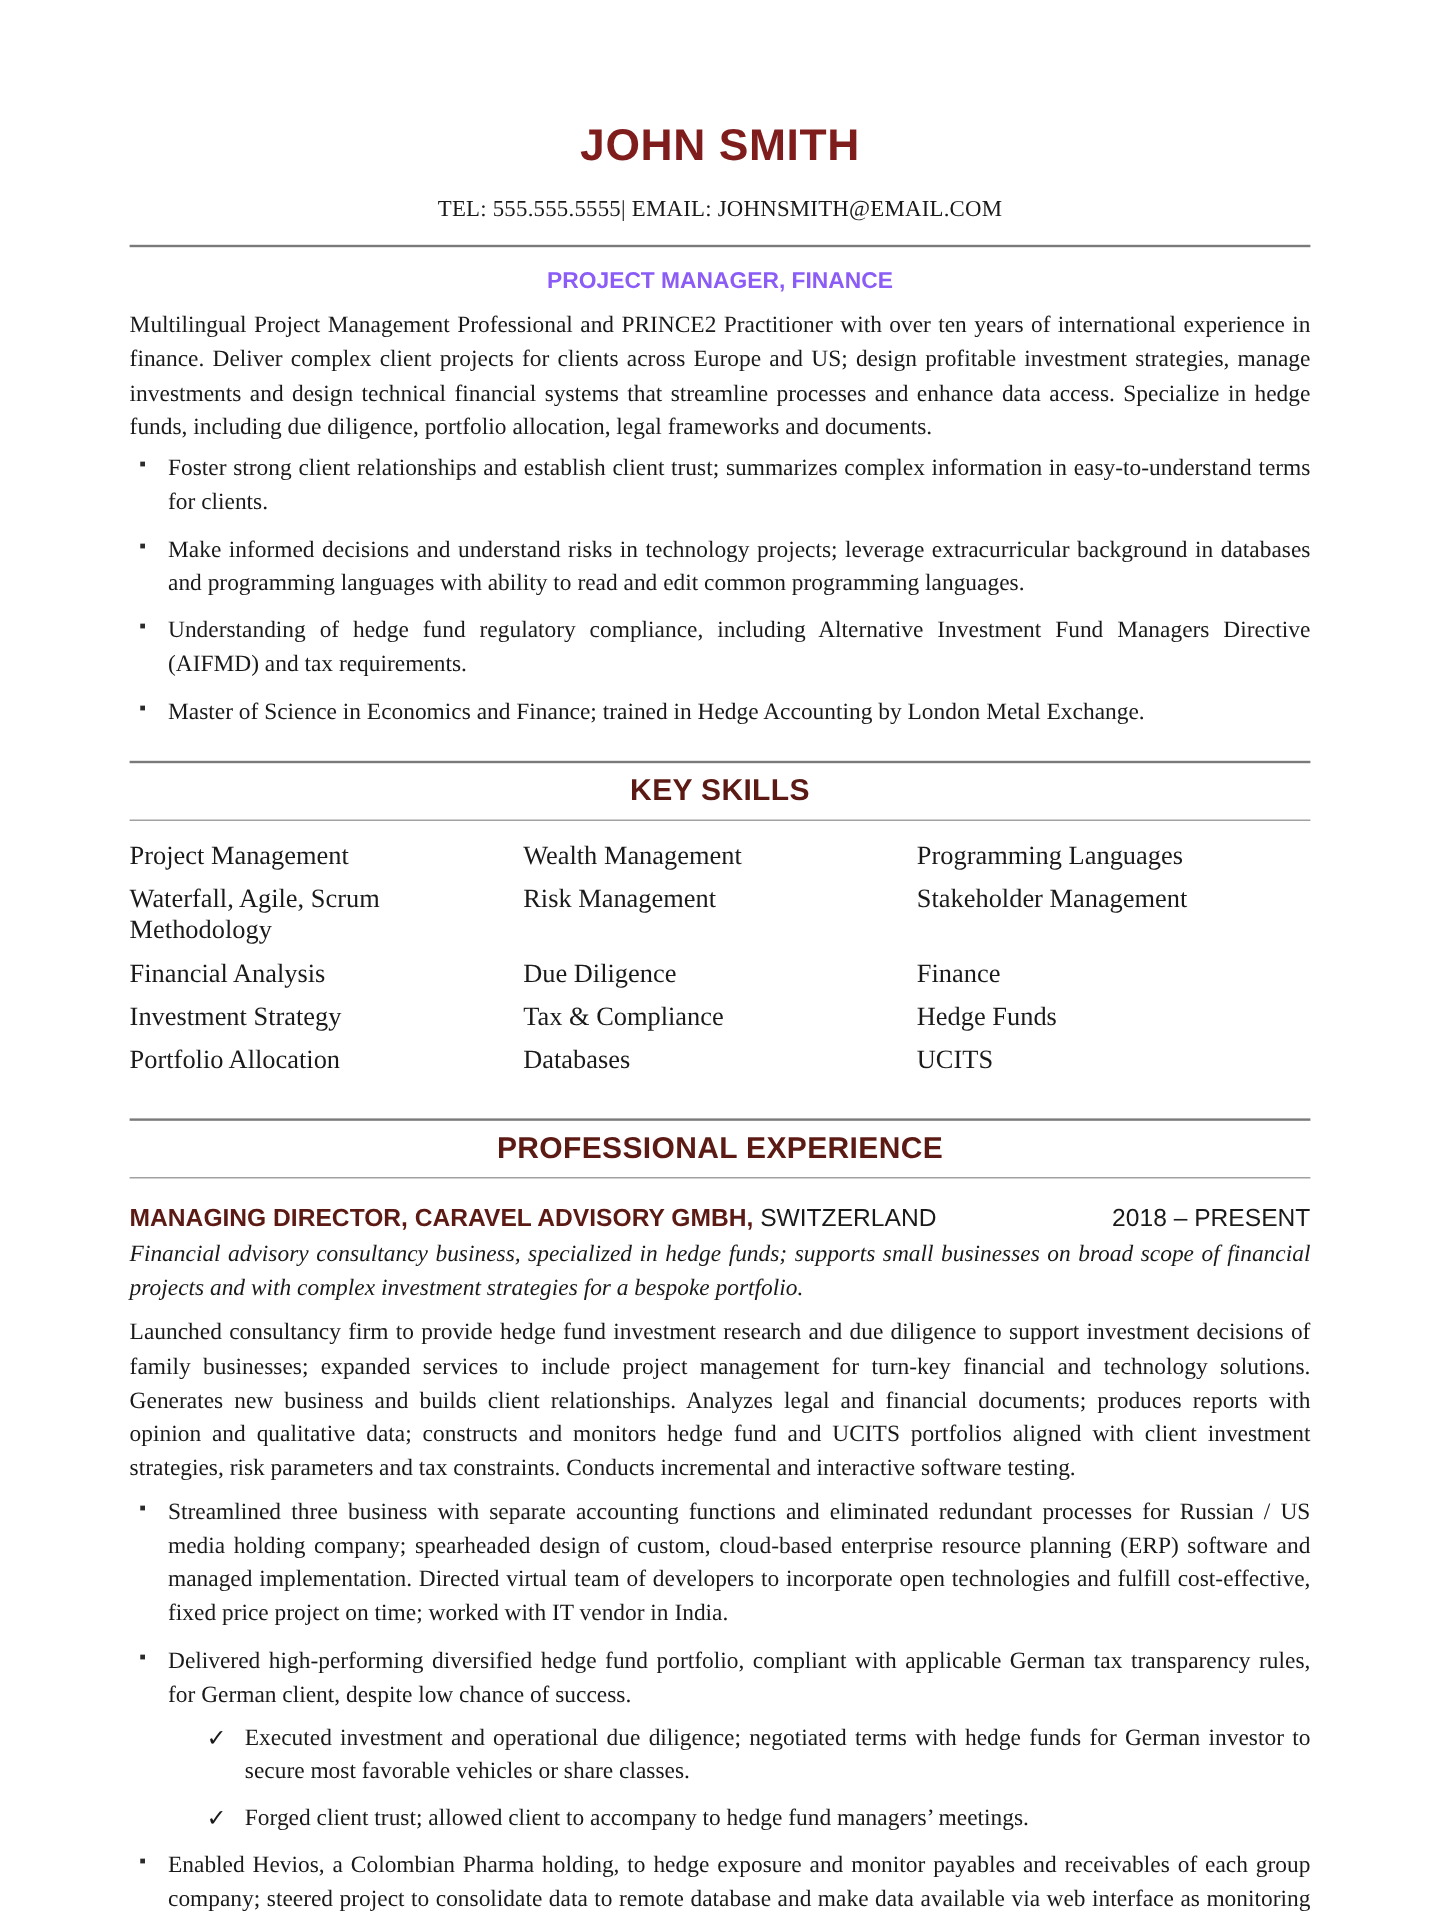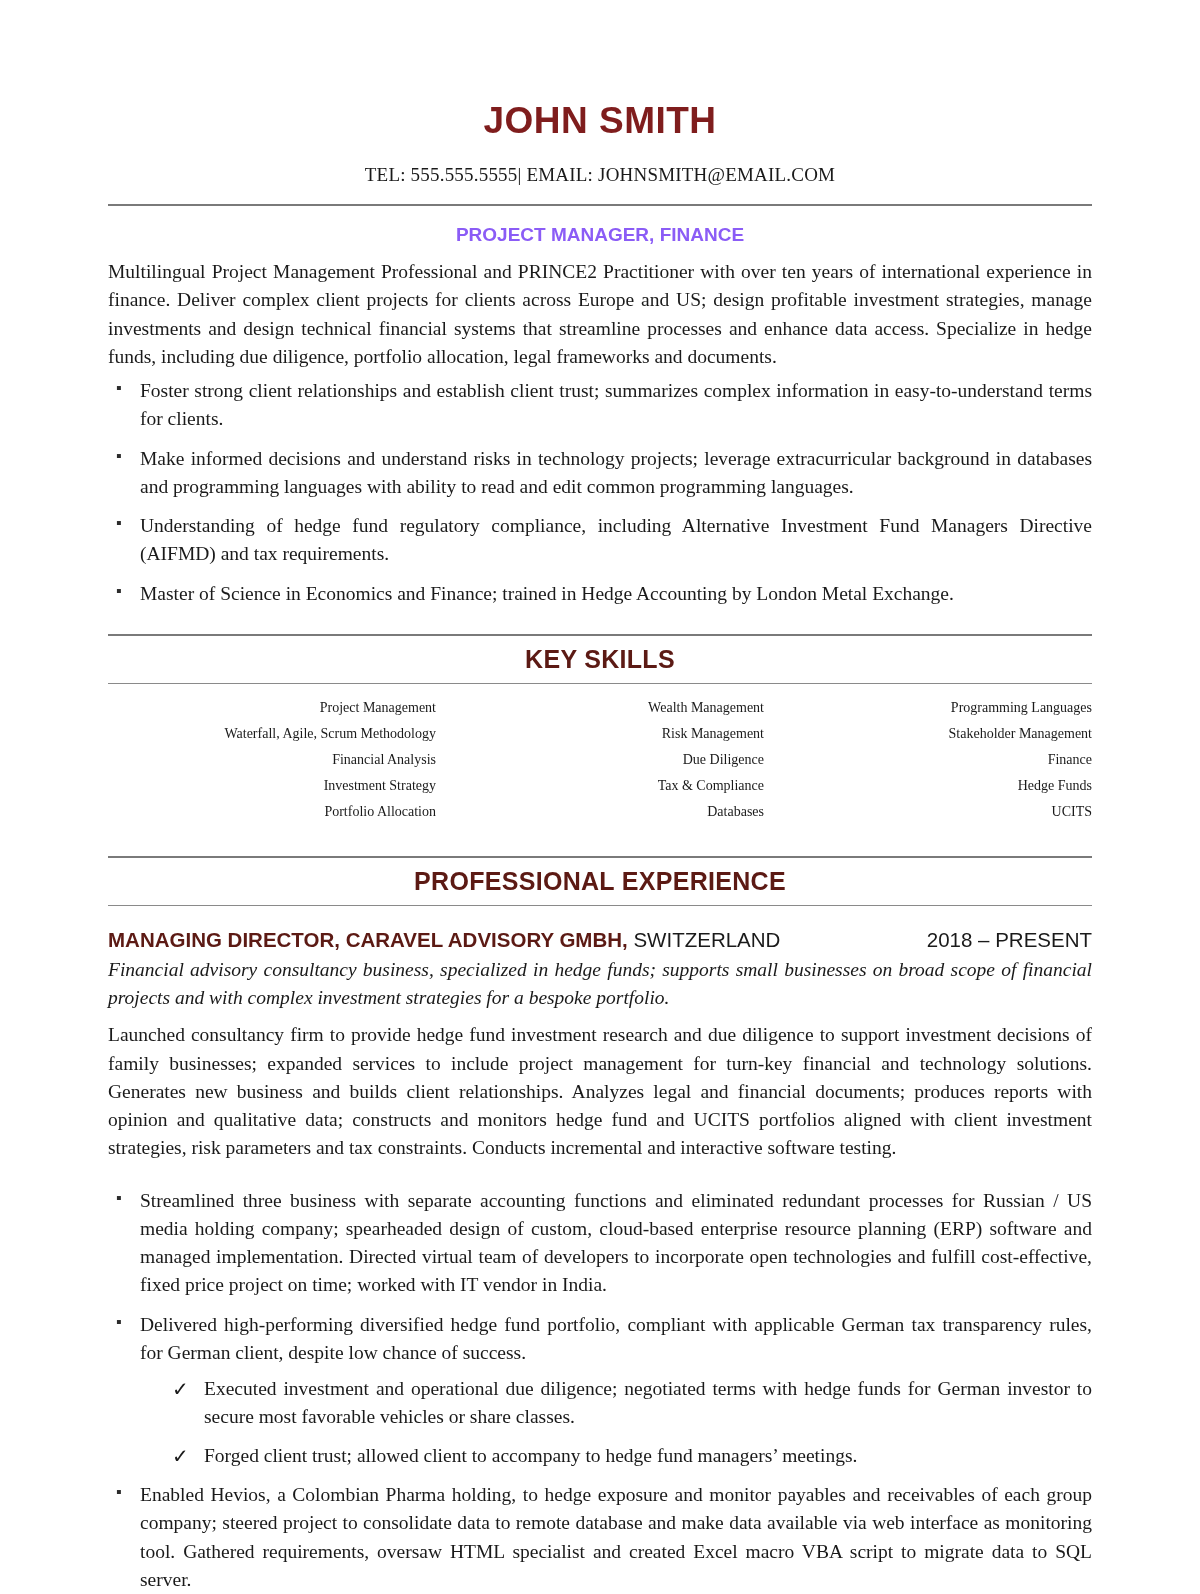--- a/index.html
+++ b/index.html
@@ -117,22 +117,22 @@
     font-weight: bold;
     font-size: 25px;
     margin: 0;
     padding: 9px 0 9px 0;
     letter-spacing: 0.3px;
   }
   .section-block { margin-top: 26px; }
   .skills {
     display: grid;
     grid-template-columns: 1fr 1fr 1fr;
-    text-align: right;
-    font-size: 14px;
+    text-align: left;
+    font-size: 22px;
     row-gap: 10px;
     padding: 16px 0 10px 0;
   }
   .job-header {
     display: flex;
     justify-content: space-between;
     align-items: baseline;
     margin: 22px 0 4px 0;
   }
   .job-title {
@@ -155,21 +155,21 @@
     font-style: italic;
     font-size: 19.5px;
     line-height: 1.42;
     text-align: justify;
     margin: 4px 0 10px 0;
   }
   .job-desc {
     font-size: 19.5px;
     line-height: 1.45;
     text-align: justify;
-    margin: 0 0 24px 0;
+    margin: 0 0 8px 0;
     font-family: Liberation Serif, serif;
   }
 </style>
 </head>
 <body>
 
 <div class="page">
 
   <h1 class="name">JOHN SMITH</h1>
   <div class="contact">TEL: 555.555.5555| EMAIL: JOHNSMITH@EMAIL.COM</div>

